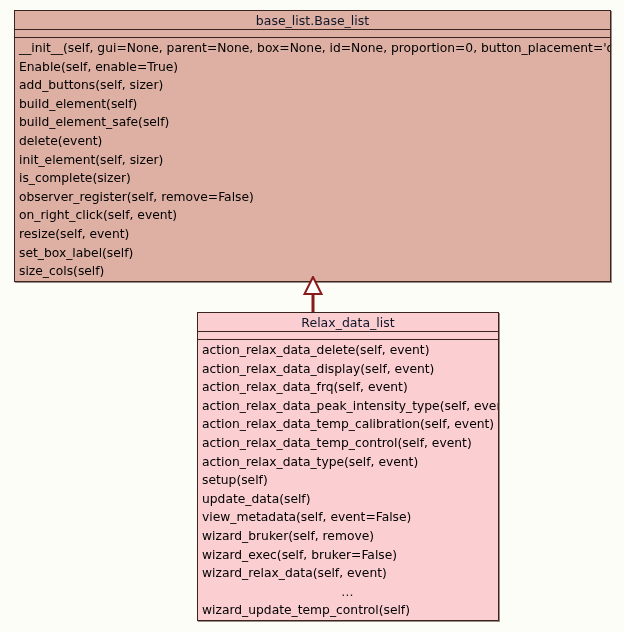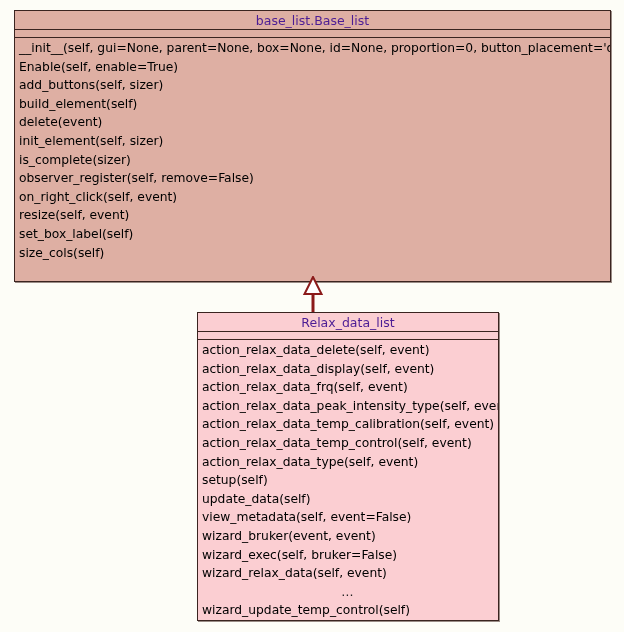--- a/index.html
+++ b/index.html
@@ -25,21 +25,21 @@
   
   .class-box {
     position: absolute;
     border: 1px solid #3a2420;
     box-sizing: border-box;
     box-shadow: 1px 1px 0 0 #9a8c86;
   }
   .class-title {
     text-align: center;
     font-size: 12.5px;
-    color: #4c1d95;
+    color: #0f172a;
     line-height: 19px;
     height: 19px;
     box-sizing: border-box;
     border-bottom: 1px solid #3a2420;
     white-space: nowrap;
     overflow: hidden;
   }
   .class-attrs {
     height: 8px;
     box-sizing: border-box;
@@ -101,20 +101,21 @@
 <div class="uml-canvas">
 
   <div class="class-box" id="base-class">
     <div class="class-title">base_list.Base_list</div>
     <div class="class-attrs"></div>
     <div class="class-methods">
       <div class="method-row">__init__(self, gui=None, parent=None, box=None, id=None, proportion=0, button_placement='default')</div>
       <div class="method-row">Enable(self, enable=True)</div>
       <div class="method-row">add_buttons(self, sizer)</div>
       <div class="method-row">build_element(self)</div>
+      <div class="method-row">build_element_safe(self)</div>
       <div class="method-row">delete(event)</div>
       <div class="method-row">init_element(self, sizer)</div>
       <div class="method-row">is_complete(sizer)</div>
       <div class="method-row">observer_register(self, remove=False)</div>
       <div class="method-row">on_right_click(self, event)</div>
       <div class="method-row">resize(self, event)</div>
       <div class="method-row">set_box_label(self)</div>
       <div class="method-row">size_cols(self)</div>
     </div>
   </div>
@@ -133,21 +134,21 @@
       <div class="method-row">action_relax_data_delete(self, event)</div>
       <div class="method-row">action_relax_data_display(self, event)</div>
       <div class="method-row">action_relax_data_frq(self, event)</div>
       <div class="method-row">action_relax_data_peak_intensity_type(self, event)</div>
       <div class="method-row">action_relax_data_temp_calibration(self, event)</div>
       <div class="method-row">action_relax_data_temp_control(self, event)</div>
       <div class="method-row">action_relax_data_type(self, event)</div>
       <div class="method-row">setup(self)</div>
       <div class="method-row">update_data(self)</div>
       <div class="method-row">view_metadata(self, event=False)</div>
-      <div class="method-row">wizard_bruker(event, event)</div>
+      <div class="method-row">wizard_bruker(self, remove)</div>
       <div class="method-row">wizard_exec(self, bruker=False)</div>
       <div class="method-row">wizard_relax_data(self, event)</div>
       <div class="method-row ellipsis">…</div>
       <div class="method-row">wizard_update_temp_control(self)</div>
     </div>
   </div>
 
 </div>
 
 </body></html>

